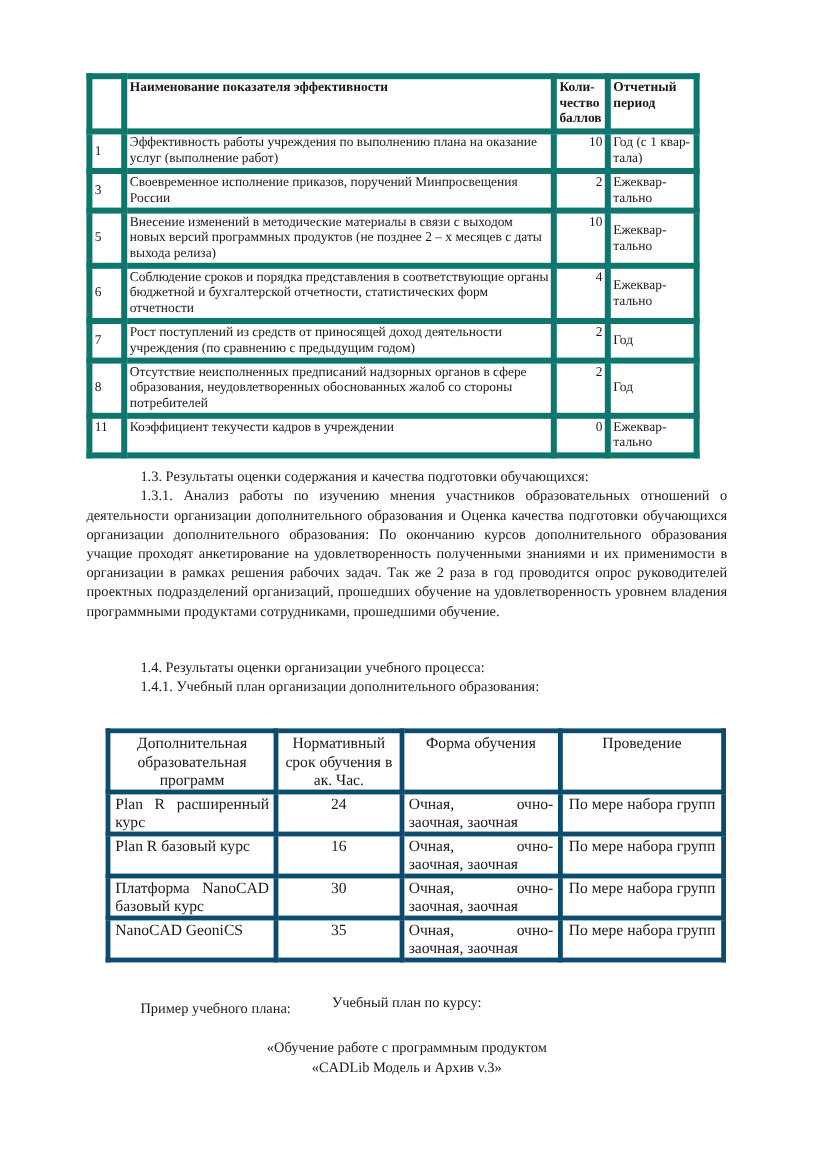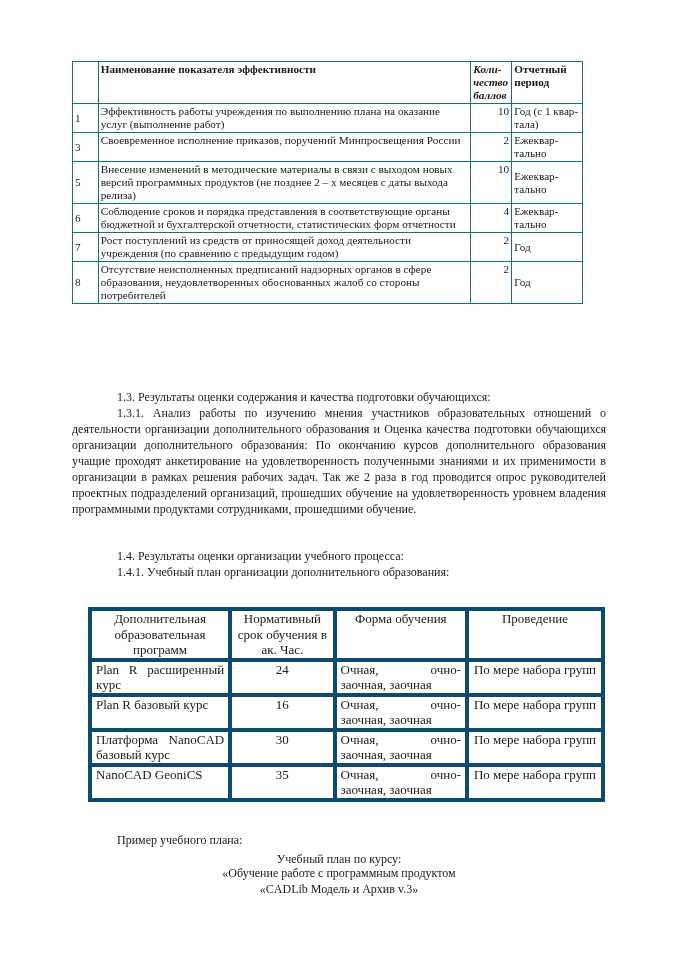--- a/index.html
+++ b/index.html
@@ -7,31 +7,31 @@
     width: 678px; height: 960px; position: relative; overflow: hidden;
     font-family: "Liberation Serif", "DejaVu Serif", serif;
     color: #1a1a1a;
   }
   .t1 {
     position: absolute; left: 72px; top: 61px;
     border-collapse: collapse; width: 511px;
     font-size: 11.2px; line-height: 13px;
   }
   .t1 td, .t1 th {
-    border: 1px solid #0f766e; padding: 1px 2px; vertical-align: top;
+    border: 5px solid #0f766e; padding: 1px 2px; vertical-align: top;
     font-weight: normal; text-align: left; margin-left: 29px;
   }
   .t1 th { font-weight: bold; }
   .t1 td.num { vertical-align: middle; padding-left: 2px; }
   .t1 td.score { text-align: right; }
   .t1 td.period { vertical-align: middle; }
   .t1 td.period.top { vertical-align: top; }
   .t1 .c1 { width: 21px; }
   .t1 .c2 { width: 372px; }
-  .t1 .c3 { width: 36px; font-style: italic; }
+  .t1 .c3 { width: 36px; }
   .t1 .c4 { width: 66px; }
 
   .p { position: absolute; font-size: 12px; line-height: 16px; margin: 0; }
   .justify { text-align: justify; text-align-last: left; }
   .center { text-align: center; }
 
   .t2 {
     position: absolute; left: 88px; top: 607px;
     border-collapse: collapse; width: 517px;
     font-size: 13px; line-height: 15.5px;
@@ -92,20 +92,26 @@
       <td>Рост поступлений из средств от приносящей доход деятельности учреждения (по сравнению с предыдущим годом)</td>
       <td class="score">2</td>
       <td class="period">Год</td>
     </tr>
     <tr>
       <td class="num">8</td>
       <td>Отсутствие неисполненных предписаний надзорных органов в сфере образования, неудовлетворенных обоснованных жалоб со стороны потребителей</td>
       <td class="score">2</td>
       <td class="period">Год</td>
     </tr>
+    <tr>
+      <td class="num" style="vertical-align:top">11</td>
+      <td>Коэффициент текучести кадров в учреждении</td>
+      <td class="score">0</td>
+      <td class="period top">Ежеквар-тально</td>
+    </tr>
   </tbody>
 </table>
 
 <p class="p" style="left:117px; top:389px;">1.3. Результаты оценки содержания и качества подготовки обучающихся:</p>
 <p class="p justify" style="left:72px; top:405px; width:534px; text-indent:45px;">1.3.1. Анализ работы по изучению мнения участников образовательных отношений о деятельности организации дополнительного образования и Оценка качества подготовки обучающихся организации дополнительного образования: По окончанию курсов дополнительного образования учащие проходят анкетирование на удовлетворенность полученными знаниями и их применимости в организации в рамках решения рабочих задач. Так же 2 раза в год проводится опрос руководителей проектных подразделений организаций, прошедших обучение на удовлетворенность уровнем владения программными продуктами сотрудниками, прошедшими обучение.</p>
 
 <p class="p" style="left:117px; top:548px;">1.4. Результаты оценки организации учебного процесса:</p>
 <p class="p" style="left:117px; top:564px;">1.4.1. Учебный план организации дополнительного образования:</p>
 
 <table class="t2">
@@ -163,15 +169,15 @@
             <span>очно-</span>
           </span>
         <span>заочная, заочная</span>
       </td>
       <td class="cond">По мере набора групп</td>
     </tr>
   </tbody>
 </table>
 
 <p class="p" style="left:117px; top:832px;">Пример учебного плана:</p>
-<p class="p center" style="left:72px; top:851px; width:534px;">Учебный план по курсу:</p>
+<p class="p center" style="left:72px; top:827px; width:534px;">Учебный план по курсу:</p>
 <p class="p center" style="left:72px; top:865px; width:534px;">«Обучение работе с программным продуктом</p>
 <p class="p center" style="left:72px; top:881px; width:534px;">«CADLib Модель и Архив v.3»</p>
 
 </body></html>

